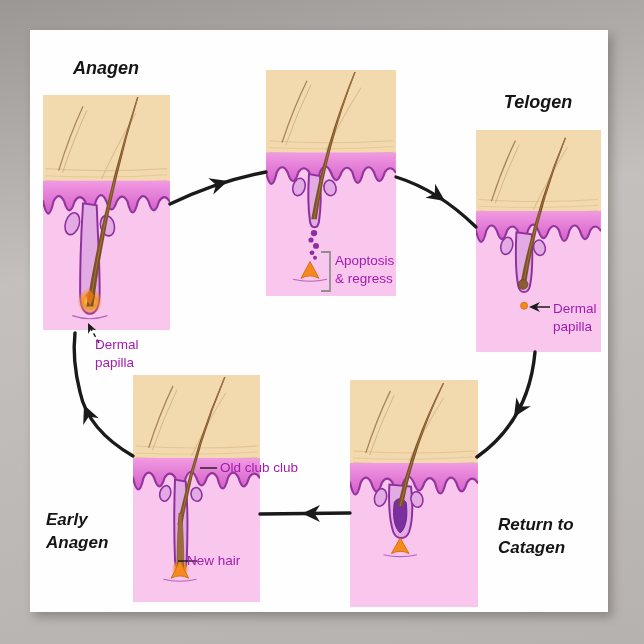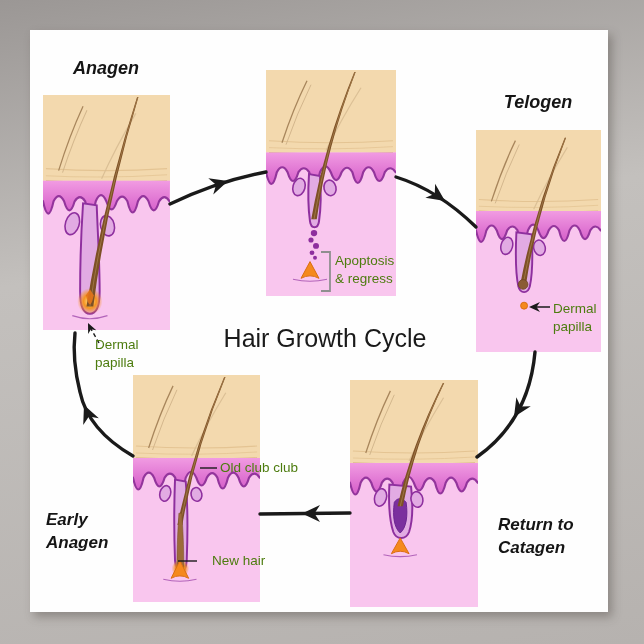--- a/index.html
+++ b/index.html
@@ -21,37 +21,36 @@
     position:absolute;z-index:5;color:#151515;
     font-weight:bold;font-style:italic;font-size:18px;line-height:23px;
     white-space:pre-line;text-align:center;
   }
   .stage-title.left{text-align:left;font-size:17px;}
   .main-title{
     position:absolute;z-index:5;color:#1a1a1a;font-size:25px;
     text-align:center;white-space:nowrap;
   }
   .note{
-    position:absolute;z-index:5;color:#4d7c0f;font-size:13.5px;line-height:17.5px;
+    position:absolute;z-index:5;color:#a21caf;font-size:13.5px;line-height:17.5px;
     white-space:pre-line;
   }
 </style>
 </head>
 <body>
 
 <div id="poster">
 
   <div class="stage-title" style="left:16px;top:27px;width:120px;">Anagen</div>
   <div class="stage-title" style="left:448px;top:61px;width:120px;">Telogen</div>
   <div class="stage-title left" style="left:16px;top:478px;width:110px;">Early
 Anagen</div>
   <div class="stage-title left" style="left:468px;top:483px;width:110px;">Return to
 Catagen</div>
 
-  <div class="main-title" style="left:185px;top:294px;width:220px;">Hair Growth Cycle</div>
 
   <div class="panel" style="left:13px;top:65px;">
     <svg id="sv_anagen" width="127" height="235" viewBox="0 0 130 230" preserveAspectRatio="none">
         <defs>
           <linearGradient id="mag_anagen" x1="0" y1="0" x2="0" y2="1">
             <stop offset="0" stop-color="#f19be2"></stop>
             <stop offset="1" stop-color="#d45bc8"></stop>
           </linearGradient>
           <radialGradient id="glow_anagen">
             <stop offset="0" stop-color="#ffe896"></stop>
@@ -218,21 +217,21 @@
       </svg>
   </div>
 
   <div class="note" style="left:65px;top:306px;">Dermal
 papilla</div>
   <div class="note" style="left:305px;top:222px;">Apoptosis
 &amp; regress</div>
   <div class="note" style="left:523px;top:270px;">Dermal
 papilla</div>
   <div class="note" style="left:190px;top:429px;">Old club club</div>
-  <div class="note" style="left:182px;top:522px;">New hair</div>
+  <div class="note" style="left:157px;top:522px;">New hair</div>
 
   <svg id="overlay" width="578" height="582" viewBox="0 0 578 582">
     <g stroke="#1a1a1a" stroke-width="3.4" fill="none" stroke-linecap="round">
       <path d="M140,174 Q188,151 236,142"></path>
       <path d="M366,147 Q408,160 446,197"></path>
       <path d="M505,322 Q499,390 447,427"></path>
       <path d="M320,483 L230,484"></path>
       <path d="M103,426 Q58,400 50,362 Q42,330 45,303"></path>
     </g>
     <g fill="#1a1a1a">

